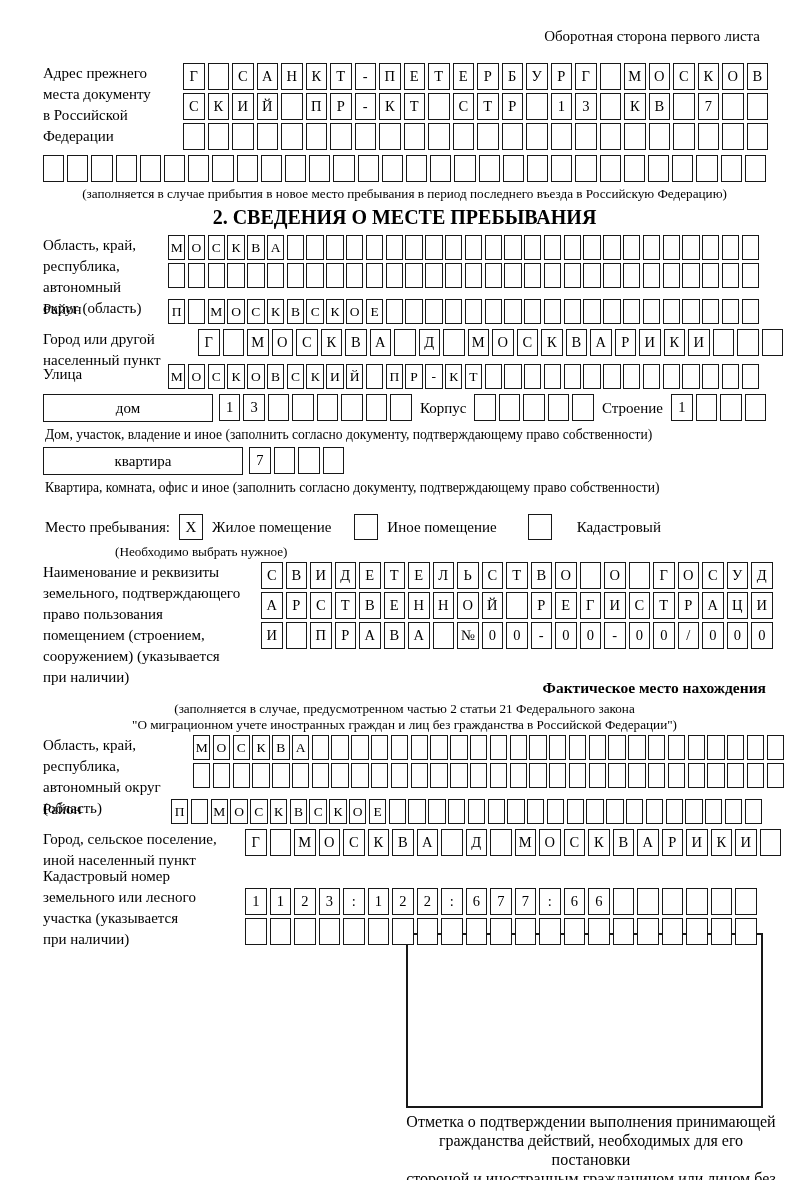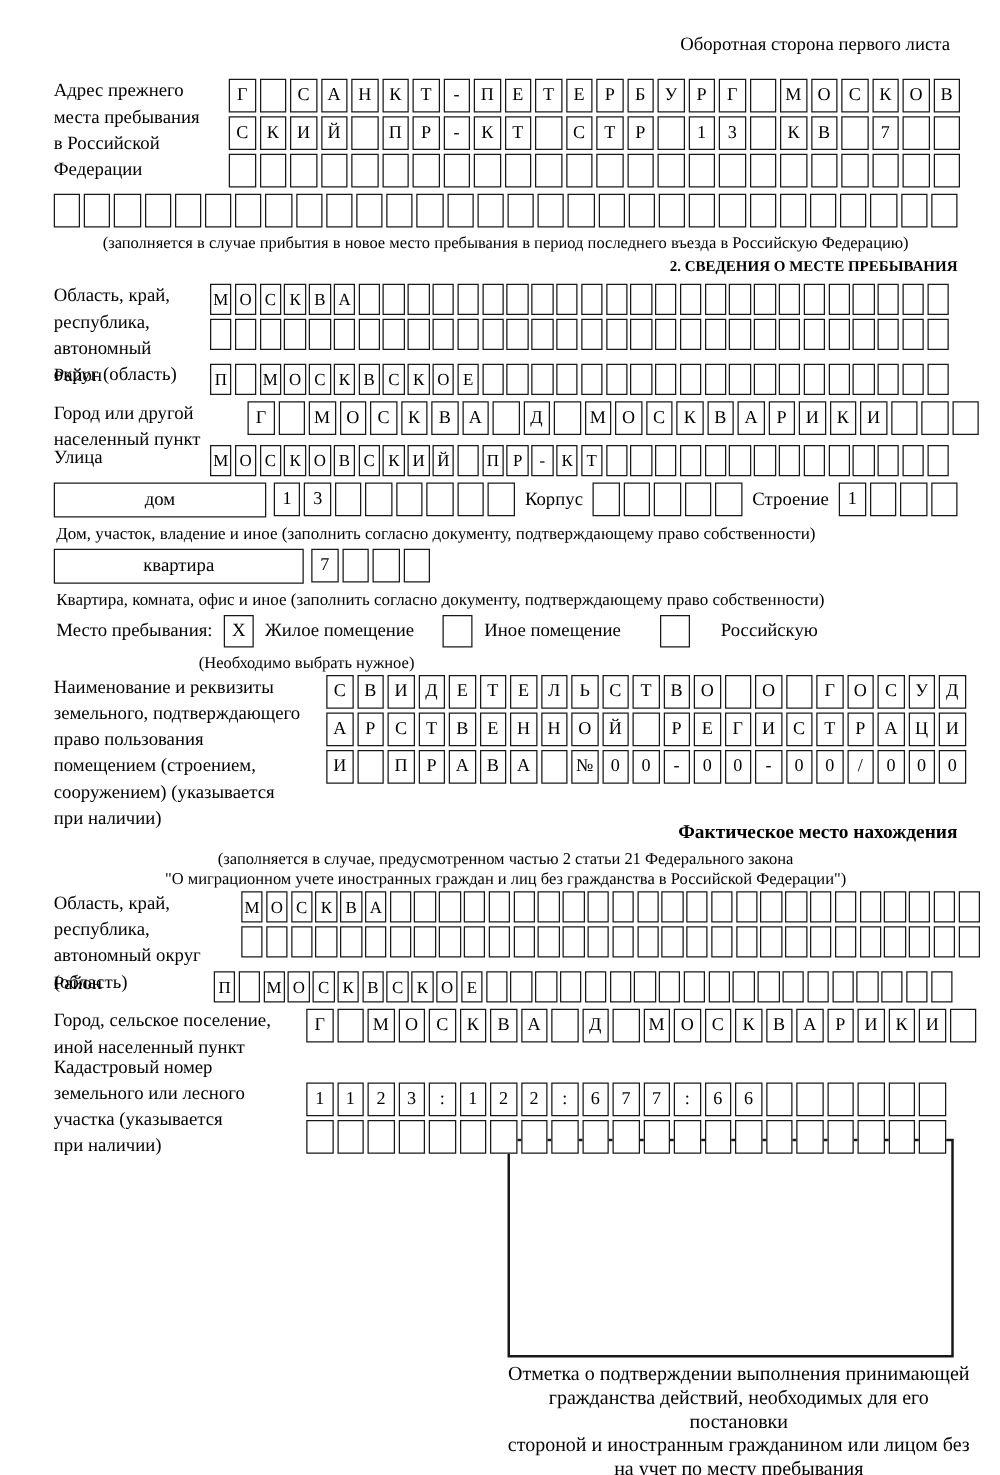--- a/index.html
+++ b/index.html
@@ -12,43 +12,43 @@
   .w150{width:150px;} .w128{width:128px;} .w202{width:202px;}
   .rows{display:flex;flex-direction:column;gap:3px;}
   .boxrow{display:flex;gap:3px;}
   .boxrow.sm{gap:2.4px;}
   .cell{box-sizing:border-box;width:21.5px;height:27px;border:1.8px solid #181818;display:flex;align-items:center;justify-content:center;font-size:14.5px;background:#fff;}
   .sm .cell{width:17.4px;height:25px;font-size:13.5px;}
   .full .cell{width:21.6px;}
   .fullrow{margin-top:3px;}
   .note-c{text-align:center;font-size:13.2px;margin:4px 0 2px 0;}
   .note-l{font-size:13.6px;margin:2px 0 4px 2px;}
-  .sect-title{text-align:right;font-weight:bold;font-size:12px;margin:4px 0 6px 0;}
+  .sect-title{text-align:center;font-weight:bold;font-size:20px;margin:4px 0 6px 0;}
   .sub-title{text-align:right;font-weight:bold;font-size:15.5px;margin:8px 0 4px 0;}
   .labelbox{box-sizing:border-box;border:1.8px solid #181818;height:28px;display:flex;align-items:center;justify-content:center;font-size:15px;}
   .lb-dom{width:200px;margin-right:6px;}
   .lb-kv{width:200px;margin-right:6px;}
   .inline-lb{font-size:15px;line-height:28px;margin:0 8px;}
-  .mesto-row{display:flex;align-items:center;font-size:15px;margin:4px 0 0 2px;gap:9px;}
+  .mesto-row{display:flex;align-items:center;font-size:15px;margin:18px 0 0 2px;gap:9px;}
   .chk{box-sizing:border-box;width:24px;height:26px;border:1.8px solid #181818;display:flex;align-items:center;justify-content:center;font-size:15px;}
   .stamp-wrap{margin-left:363px;margin-top:-22px;width:370px;}
   .stamp-box{box-sizing:border-box;width:357px;height:175px;border:2px solid #181818;}
   .stamp-note{text-align:center;font-size:16px;line-height:19px;margin-top:4px;}
 </style>
 </head>
 <body>
 
 <div class="page">
 
   <div class="hdr-note">Оборотная сторона первого листа</div>
 
   <div class="field">
     <div class="flabel w140">
       <div>Адрес прежнего</div>
-      <div>места пребывания</div>
+      <div>места документу</div>
       <div>в Российской</div>
       <div>Федерации</div>
     </div>
     <div class="rows">
       <div class="boxrow">
           <span class="cell">Г</span>
           <span class="cell"> </span>
           <span class="cell">С</span>
           <span class="cell">А</span>
           <span class="cell">Н</span>
@@ -383,23 +383,23 @@
   </div>
   <div class="note-l">Квартира, комната, офис и иное (заполнить согласно документу, подтверждающему право собственности)</div>
 
   <div class="mesto-row">
     <span>Место пребывания:</span>
     <span class="chk">X</span>
     <span>Жилое помещение</span>
     <span class="chk" style="margin-left:14px;"></span>
     <span>Иное помещение</span>
     <span class="chk" style="margin-left:22px;"></span>
-    <span style="margin-left:16px;">Российскую</span>
-  </div>
-  <div class="note-c" style="text-align:left;margin-left:116px;">(Необходимо выбрать нужное)</div>
+    <span style="margin-left:16px;">Кадастровый</span>
+  </div>
+  <div class="note-c" style="text-align:left;margin-left:72px;">(Необходимо выбрать нужное)</div>
 
   <div class="field" style="margin-top:2px;">
     <div class="flabel w218">
       <div>Наименование и реквизиты</div>
       <div>земельного, подтверждающего</div>
       <div>право пользования</div>
       <div>помещением (строением,</div>
       <div>сооружением) (указывается</div>
       <div>при наличии)</div>
     </div>

